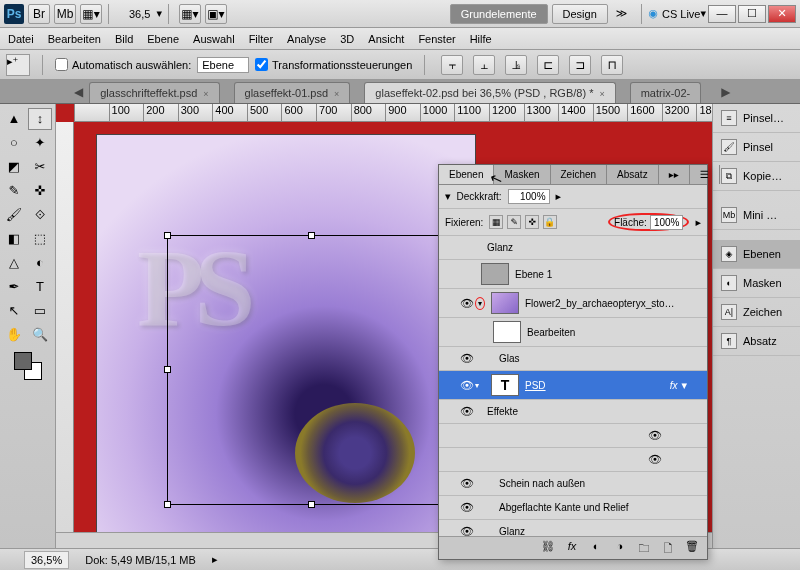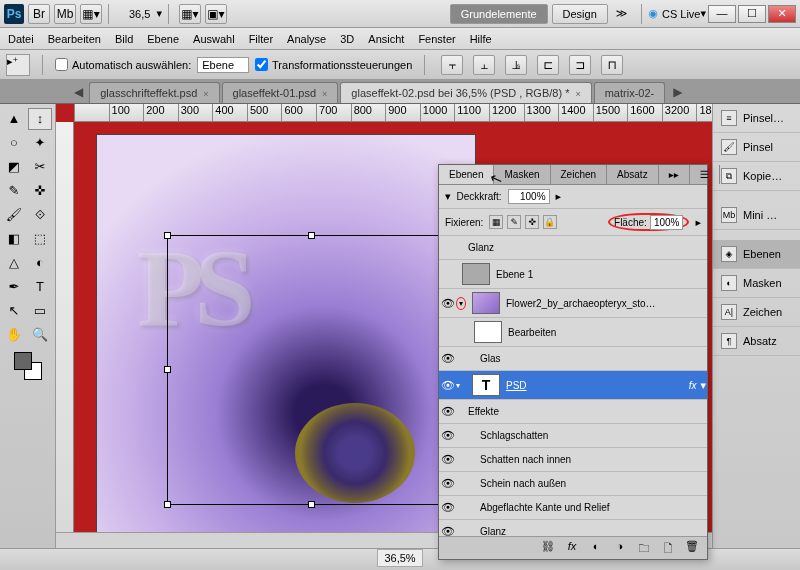--- a/index.html
+++ b/index.html
@@ -22,21 +22,21 @@
 .menu-item { cursor: default; }
 
 
 .optbar { height: 30px; background: linear-gradient(#dcdcdc,#c8c8c8); border-bottom: 1px solid #999; display: flex; align-items: center; padding: 0 6px; gap: 6px; }
 .opt-tool-icon { width: 24px; height: 22px; border: 1px solid #999; background: #e8e8e8; }
 .opt-check { display: flex; align-items: center; gap: 4px; }
 .opt-select { background: #fff; border: 1px solid #999; padding: 1px 14px 1px 4px; }
 
 
 .doc-tabs { height: 24px; background: #9a9a9a; display: flex; align-items: flex-end; padding-left: 68px; border-bottom: 1px solid #666; }
-.doc-tab { padding: 4px 10px; background: #b0b0b0; border: 1px solid #777; border-bottom: none; border-radius: 3px 3px 0 0; margin-right: 2px; font-size: 10px; color: #333; }
+.doc-tab { padding: 4px 10px; background: #b0b0b0; border: 1px solid #777; border-bottom: none; border-radius: 3px 3px 0 0; margin-right: 14px; font-size: 10px; color: #333; }
 .doc-tab.active { background: #d8d8d8; }
 .doc-tab .x { margin-left: 6px; color: #666; font-size: 9px; }
 
 
 .main { display: flex; height: calc(100% - 28px - 22px - 30px - 24px - 22px); }
 
 
 .toolbox { width: 56px; background: linear-gradient(#d4d4d4,#c4c4c4); border-right: 1px solid #999; padding: 4px 2px; }
 .toolbox-grid { display: grid; grid-template-columns: 24px 24px; gap: 2px; }
 .tool { width: 24px; height: 22px; border: 1px solid transparent; text-align: center; line-height: 20px; font-size: 13px; cursor: pointer; }
@@ -65,21 +65,21 @@
 .panel-tab { padding: 4px 10px; border-right: 1px solid #888; font-size: 10px; cursor: pointer; }
 .panel-tab.active { background: #d8d8d8; }
 .panel-row { display: flex; align-items: center; padding: 4px 6px; gap: 6px; border-bottom: 1px solid #bbb; }
 .panel-row label { font-size: 10px; }
 .blend-select { flex: 1; background: #fff; border: 1px solid #999; padding: 1px 4px; font-size: 10px; }
 .pct-input { width: 42px; background: #fff; border: 1px solid #999; padding: 1px 3px; text-align: right; font-size: 10px; }
 .red-circle { border: 2px solid #e22; border-radius: 50%/60%; padding: 1px 4px; }
 .lock-icons { display: flex; gap: 4px; }
 .lock-icons span { width: 14px; height: 14px; border: 1px solid #999; font-size: 9px; text-align: center; line-height: 12px; }
 .layer-list { max-height: 300px; overflow-y: auto; }
-.layer { display: flex; align-items: center; padding: 3px 1px; border-bottom: 1px solid #bbb; min-height: 24px; justify-content: flex-end; }
+.layer { display: flex; align-items: center; padding: 3px 20px; border-bottom: 1px solid #bbb; min-height: 24px; justify-content: flex-end; }
 .layer.sel { background: #3a75d8; color: #fff; }
 .layer .eye { width: 16px; text-align: center; font-size: 11px; }
 .layer .indent { width: 12px; }
 .layer .indent2 { width: 24px; }
 .layer .thumb { width: 28px; height: 22px; background: linear-gradient(135deg,#c8a8e8,#8868c8); border: 1px solid #666; margin: 0 6px; }
 .layer .thumb.t-white { background: #fff; }
 .layer .thumb.t-gray { background: #aaa; }
 .layer .thumb.t-type { background: #fff; color: #000; text-align: center; line-height: 20px; font-weight: bold; font-size: 14px; }
 .layer .name { flex: 1; font-size: 10px; white-space: nowrap; overflow: hidden; text-overflow: ellipsis; }
 .layer .name.u { text-decoration: underline; }
@@ -90,21 +90,21 @@
 .panel-footer span { width: 18px; height: 16px; text-align: center; font-size: 11px; }
 .cursor-icon { position: absolute; top: 170px; left: 490px; z-index: 60; font-size: 15px; transform: rotate(-20deg); }
 
 
 .right-dock { position: absolute; top: 104px; right: 0; width: 88px; background: linear-gradient(#d8d8d8,#c8c8c8); border-left: 1px solid #999; height: calc(100% - 104px - 22px); }
 .dock-item { display: flex; align-items: center; gap: 6px; padding: 6px 8px; border-bottom: 1px solid #bbb; cursor: pointer; }
 .dock-item.active { background: #b4b4b4; }
 .dock-item .ico { width: 16px; height: 16px; border: 1px solid #888; background: #e8e8e8; font-size: 9px; text-align: center; line-height: 14px; }
 
 
-.statusbar { position: absolute; bottom: 0; left: 0; right: 0; height: 22px; background: linear-gradient(#dcdcdc,#c8c8c8); border-top: 1px solid #999; display: flex; align-items: center; padding: 0 7px; gap: 16px; font-size: 10px; flex-direction: column; }
+.statusbar { position: absolute; bottom: 0; left: 0; right: 0; height: 22px; background: linear-gradient(#dcdcdc,#c8c8c8); border-top: 1px solid #999; display: flex; align-items: center; padding: 0 24px; gap: 16px; font-size: 10px; }
 .statusbar .zoom { padding: 2px 6px; border: 1px solid #aaa; background: #eee; }
 
 
 .sb-h { position: absolute; bottom: 0; left: 0; right: 16px; height: 16px; background: #d4d4d4; border-top: 1px solid #999; }
 .sb-v { position: absolute; top: 0; bottom: 16px; right: 0; width: 16px; background: #d4d4d4; border-left: 1px solid #999; }
 
 .tabs-arrow { padding: 4px 6px; color: #444; font-size: 12px; }
 </style>
 </head>
 <body>
@@ -323,26 +323,24 @@
         <span>▾</span>
       </div>
       <div class="layer">
         <span class="eye">👁</span>
         <span class="indent"></span>
         <span class="name">Effekte</span>
       </div>
       <div class="layer">
         <span class="eye">👁</span>
         <span class="indent2"></span>
-        <span class="name">Schlagschatten</span>
-      </div>
-      <div class="layer">
-        <span class="eye">👁</span>
-        <span class="indent2"></span>
-        <span class="name">Schatten nach innen</span>
+      </div>
+      <div class="layer">
+        <span class="eye">👁</span>
+        <span class="indent2"></span>
       </div>
       <div class="layer">
         <span class="eye">👁</span>
         <span class="indent2"></span>
         <span class="name">Schein nach außen</span>
       </div>
       <div class="layer">
         <span class="eye">👁</span>
         <span class="indent2"></span>
         <span class="name">Abgeflachte Kante und Relief</span>

